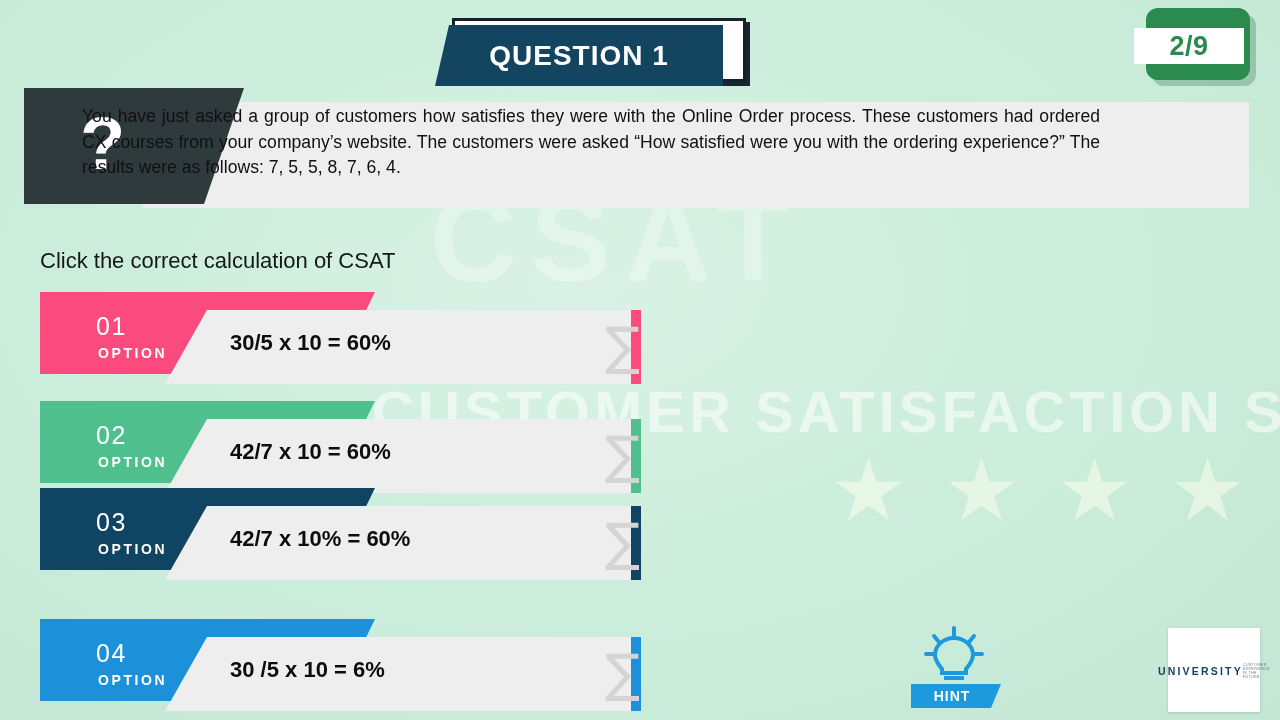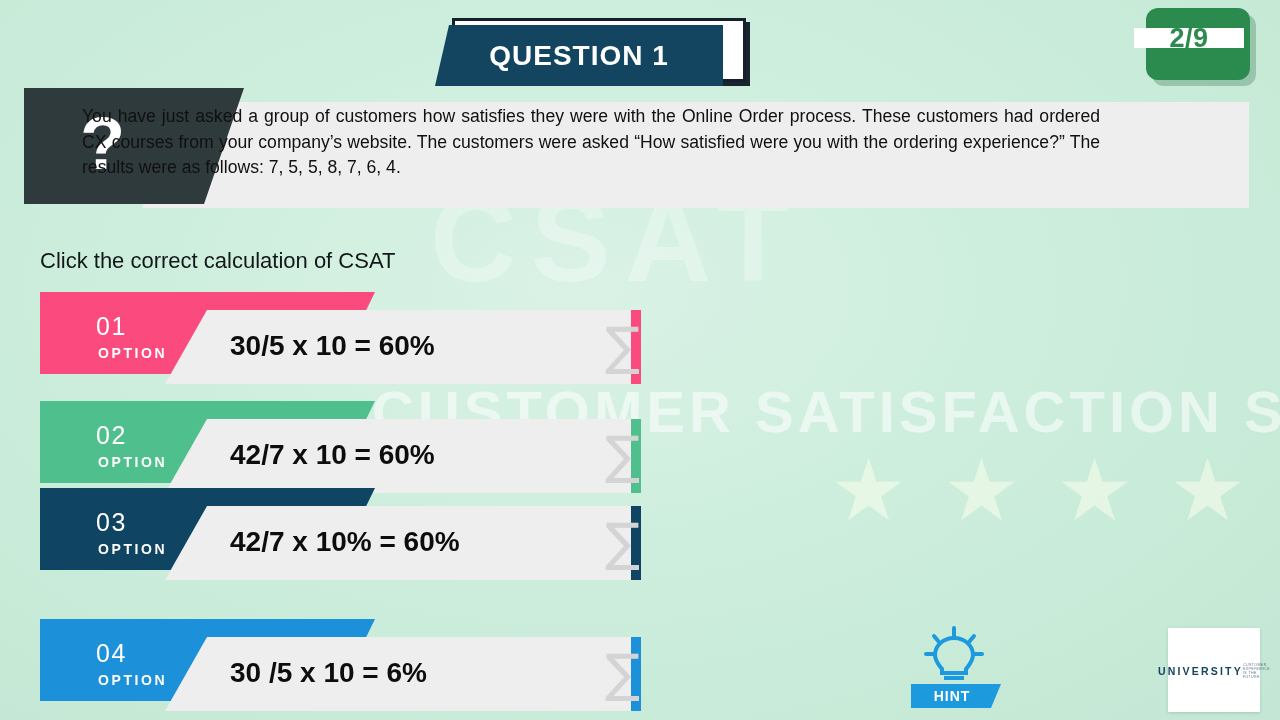--- a/index.html
+++ b/index.html
@@ -117,21 +117,21 @@
     width: 104px;
     height: 72px;
     background: #2b8a4e;
     border-radius: 12px;
   }
   .counter-strip {
     position: absolute;
     left: -12px;
     top: 20px;
     width: 110px;
-    height: 20px;
+    height: 36px;
     background: #ffffff;
     display: flex;
     align-items: center;
     justify-content: center;
   }
   .counter-text {
     color: #2b8a4e;
     font-size: 27px;
     font-weight: bold;
     letter-spacing: 0.5px;
@@ -247,21 +247,21 @@
     position: absolute;
     left: 591px;
     top: 18px;
     width: 10px;
     height: 74px;
   }
   .opt-text {
     position: absolute;
     left: 190px;
     top: 38px;
-    font-size: 28px;
+    font-size: 22px;
     font-weight: bold;
     color: #0d0d0d;
   }
   .opt-sigma {
     position: absolute;
     left: 565px;
     top: 28px;
     font-size: 52px;
     color: #d4d4d4;
     line-height: 1;

